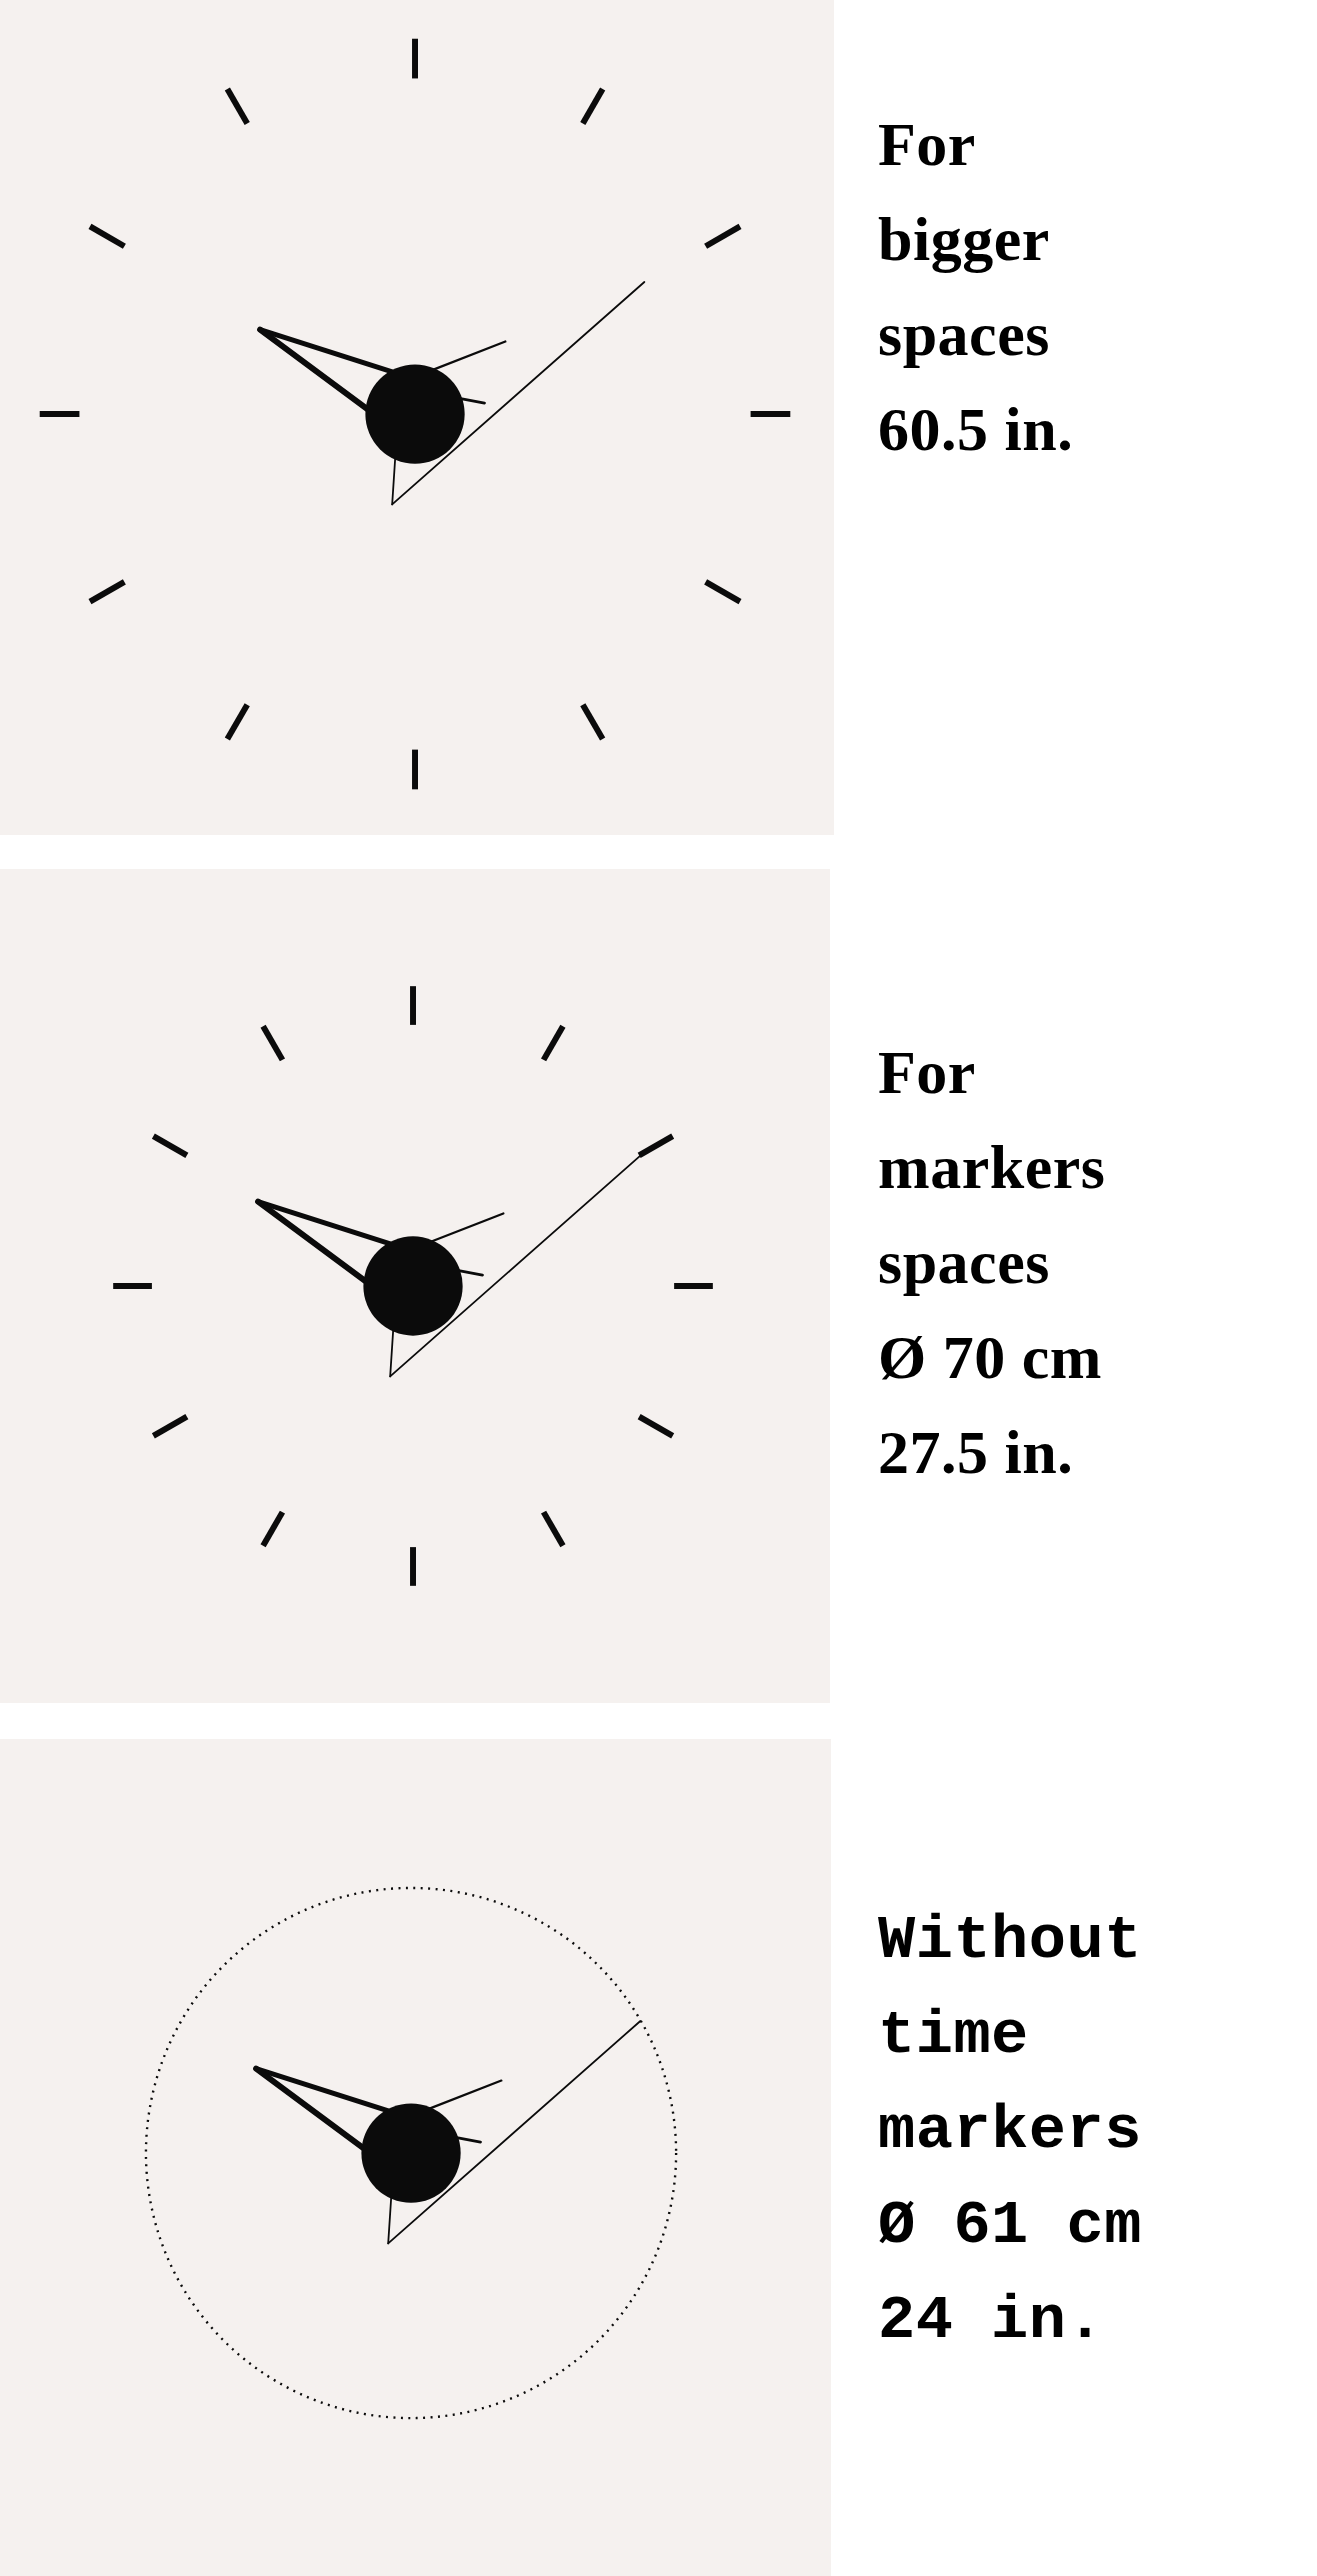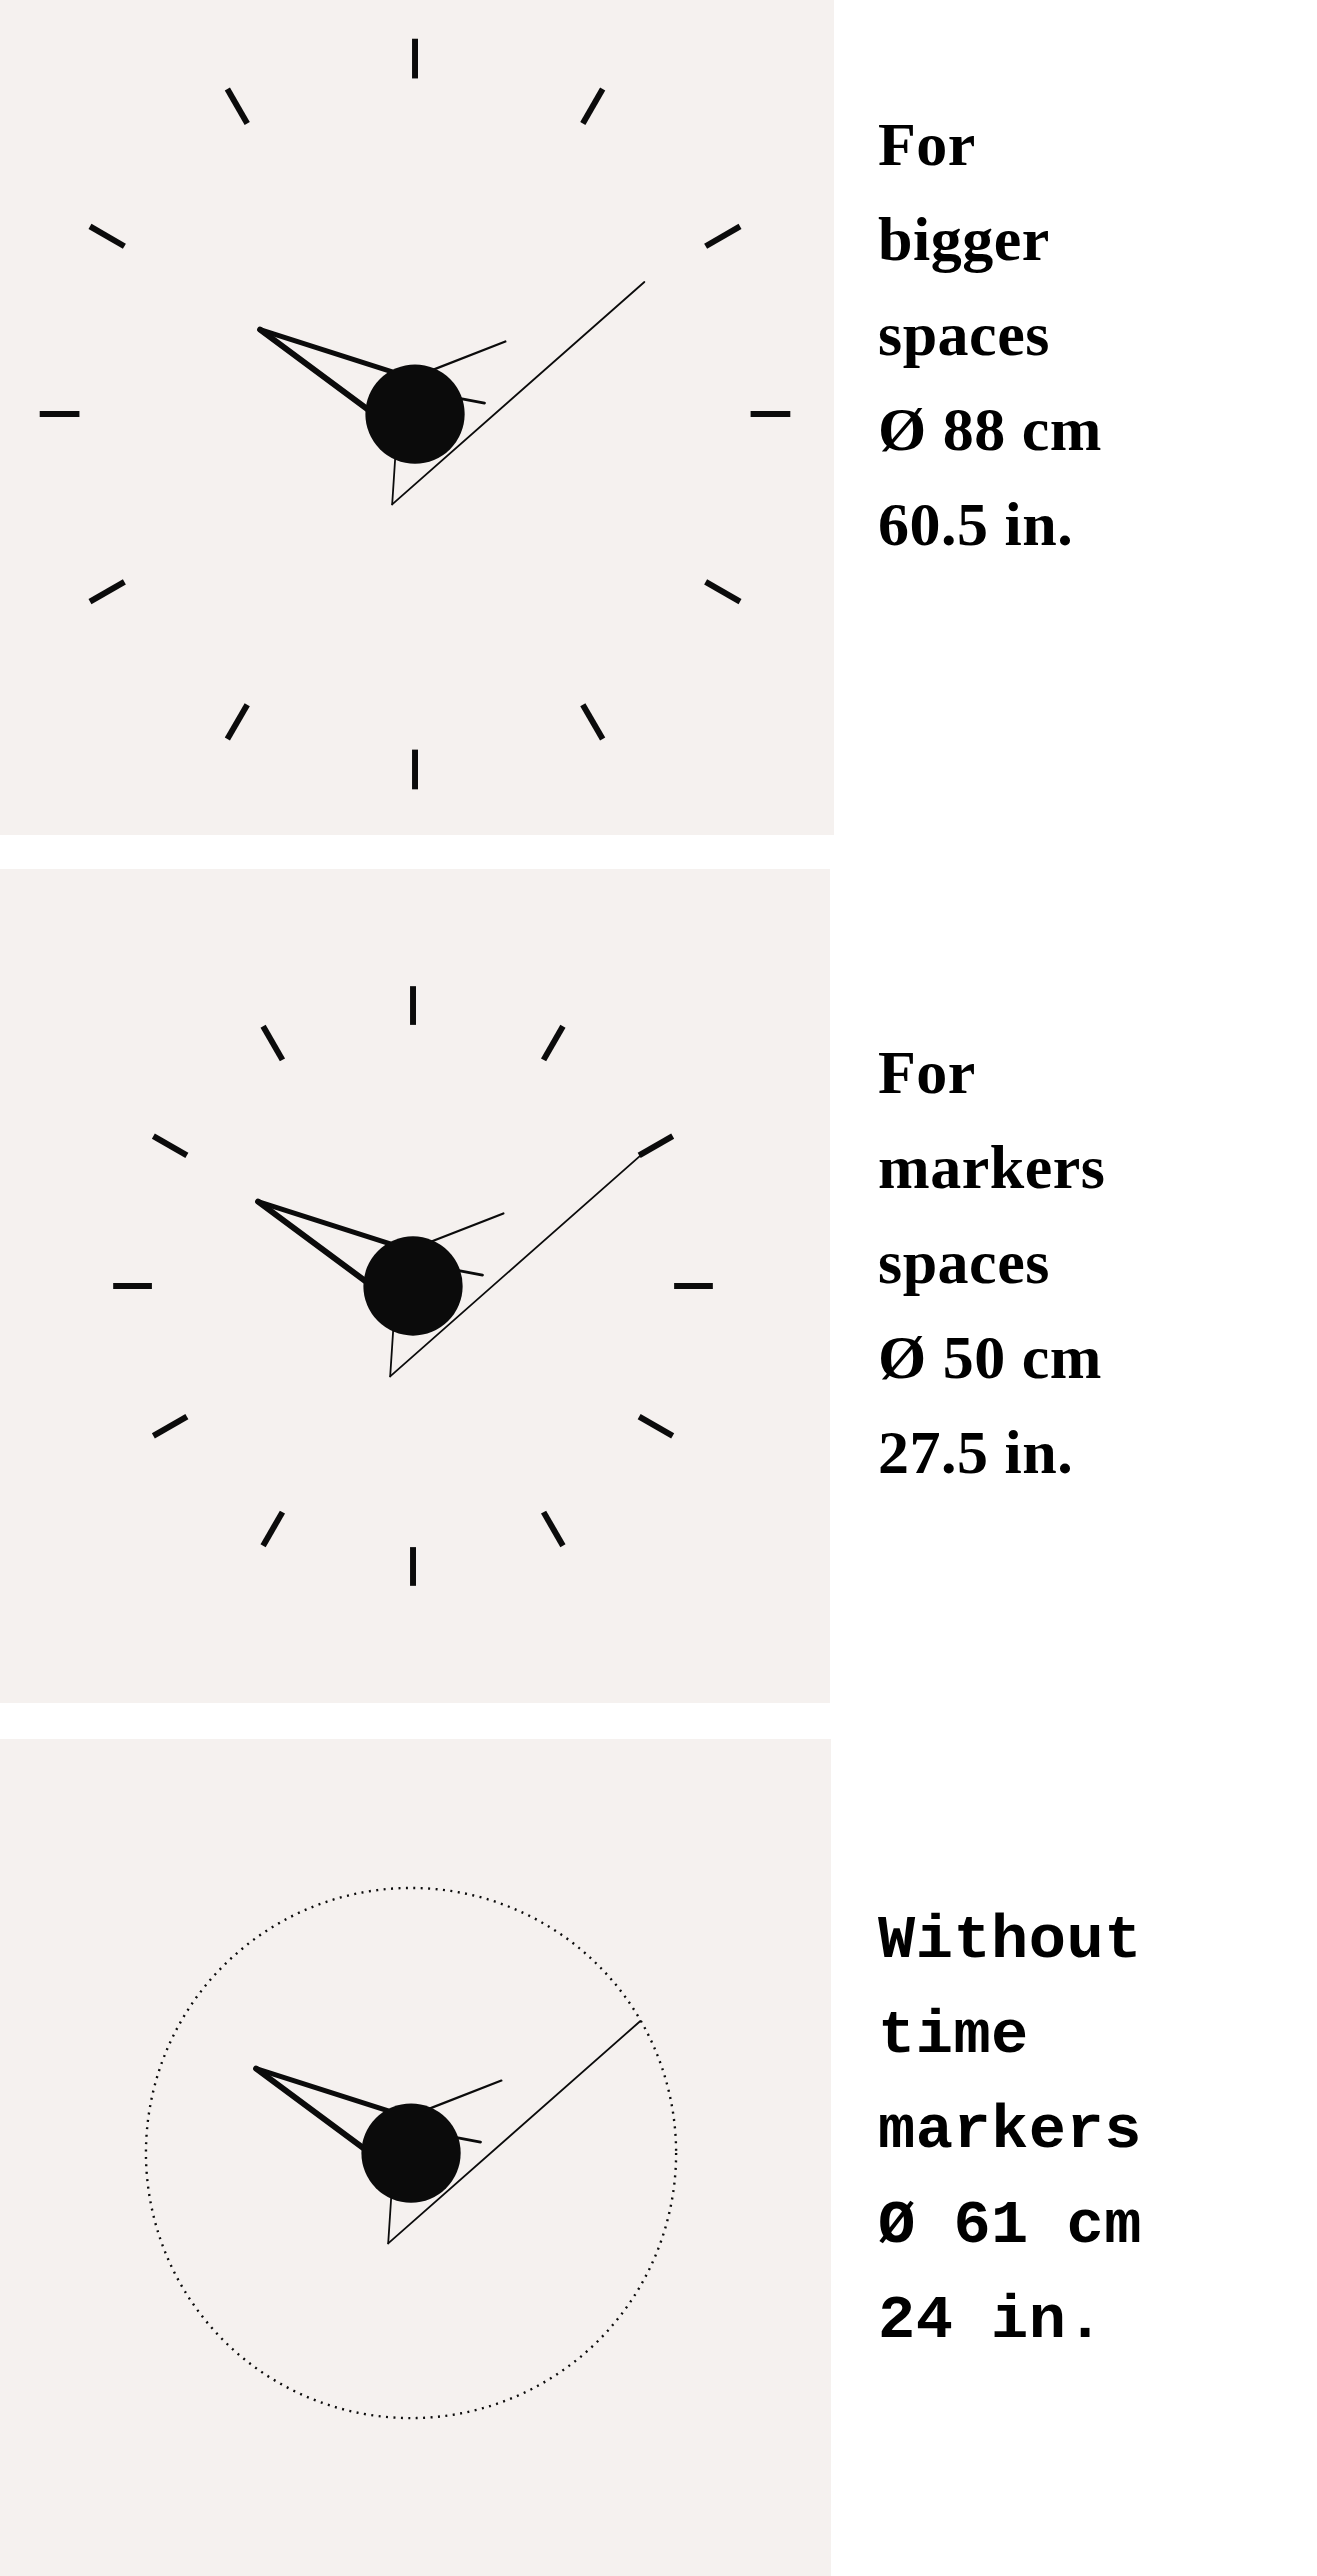--- a/index.html
+++ b/index.html
@@ -102,29 +102,28 @@
       <line x1="391" y1="508" x2="645" y2="284" stroke="#0b0b0b" stroke-width="1.8" stroke-linecap="round"></line>
       <line x1="391" y1="508" x2="394" y2="462" stroke="#0b0b0b" stroke-width="1.8" stroke-linecap="round"></line>
       <circle cx="414" cy="417" r="50" fill="#0b0b0b"></circle>
     </svg>
 </div>
 
 <div class="caption" id="caption-0" style="color: rgb(0, 0, 0);">
   <div>For</div>
   <div>bigger</div>
   <div>spaces</div>
-  <div>Ø 88 cm</div>
   <div>60.5 in.</div>
 </div>
 
 <div class="caption" id="caption-1" style="color: rgb(0, 0, 0);">
   <div>For</div>
   <div>markers</div>
   <div>spaces</div>
-  <div>Ø 50 cm</div>
+  <div>Ø 70 cm</div>
   <div>27.5 in.</div>
 </div>
 
 <div class="caption" id="caption-2" style="color: rgb(0, 0, 0);">
   <div>Without</div>
   <div>time</div>
   <div>markers</div>
   <div>Ø 61 cm</div>
   <div>24 in.</div>
 </div>

